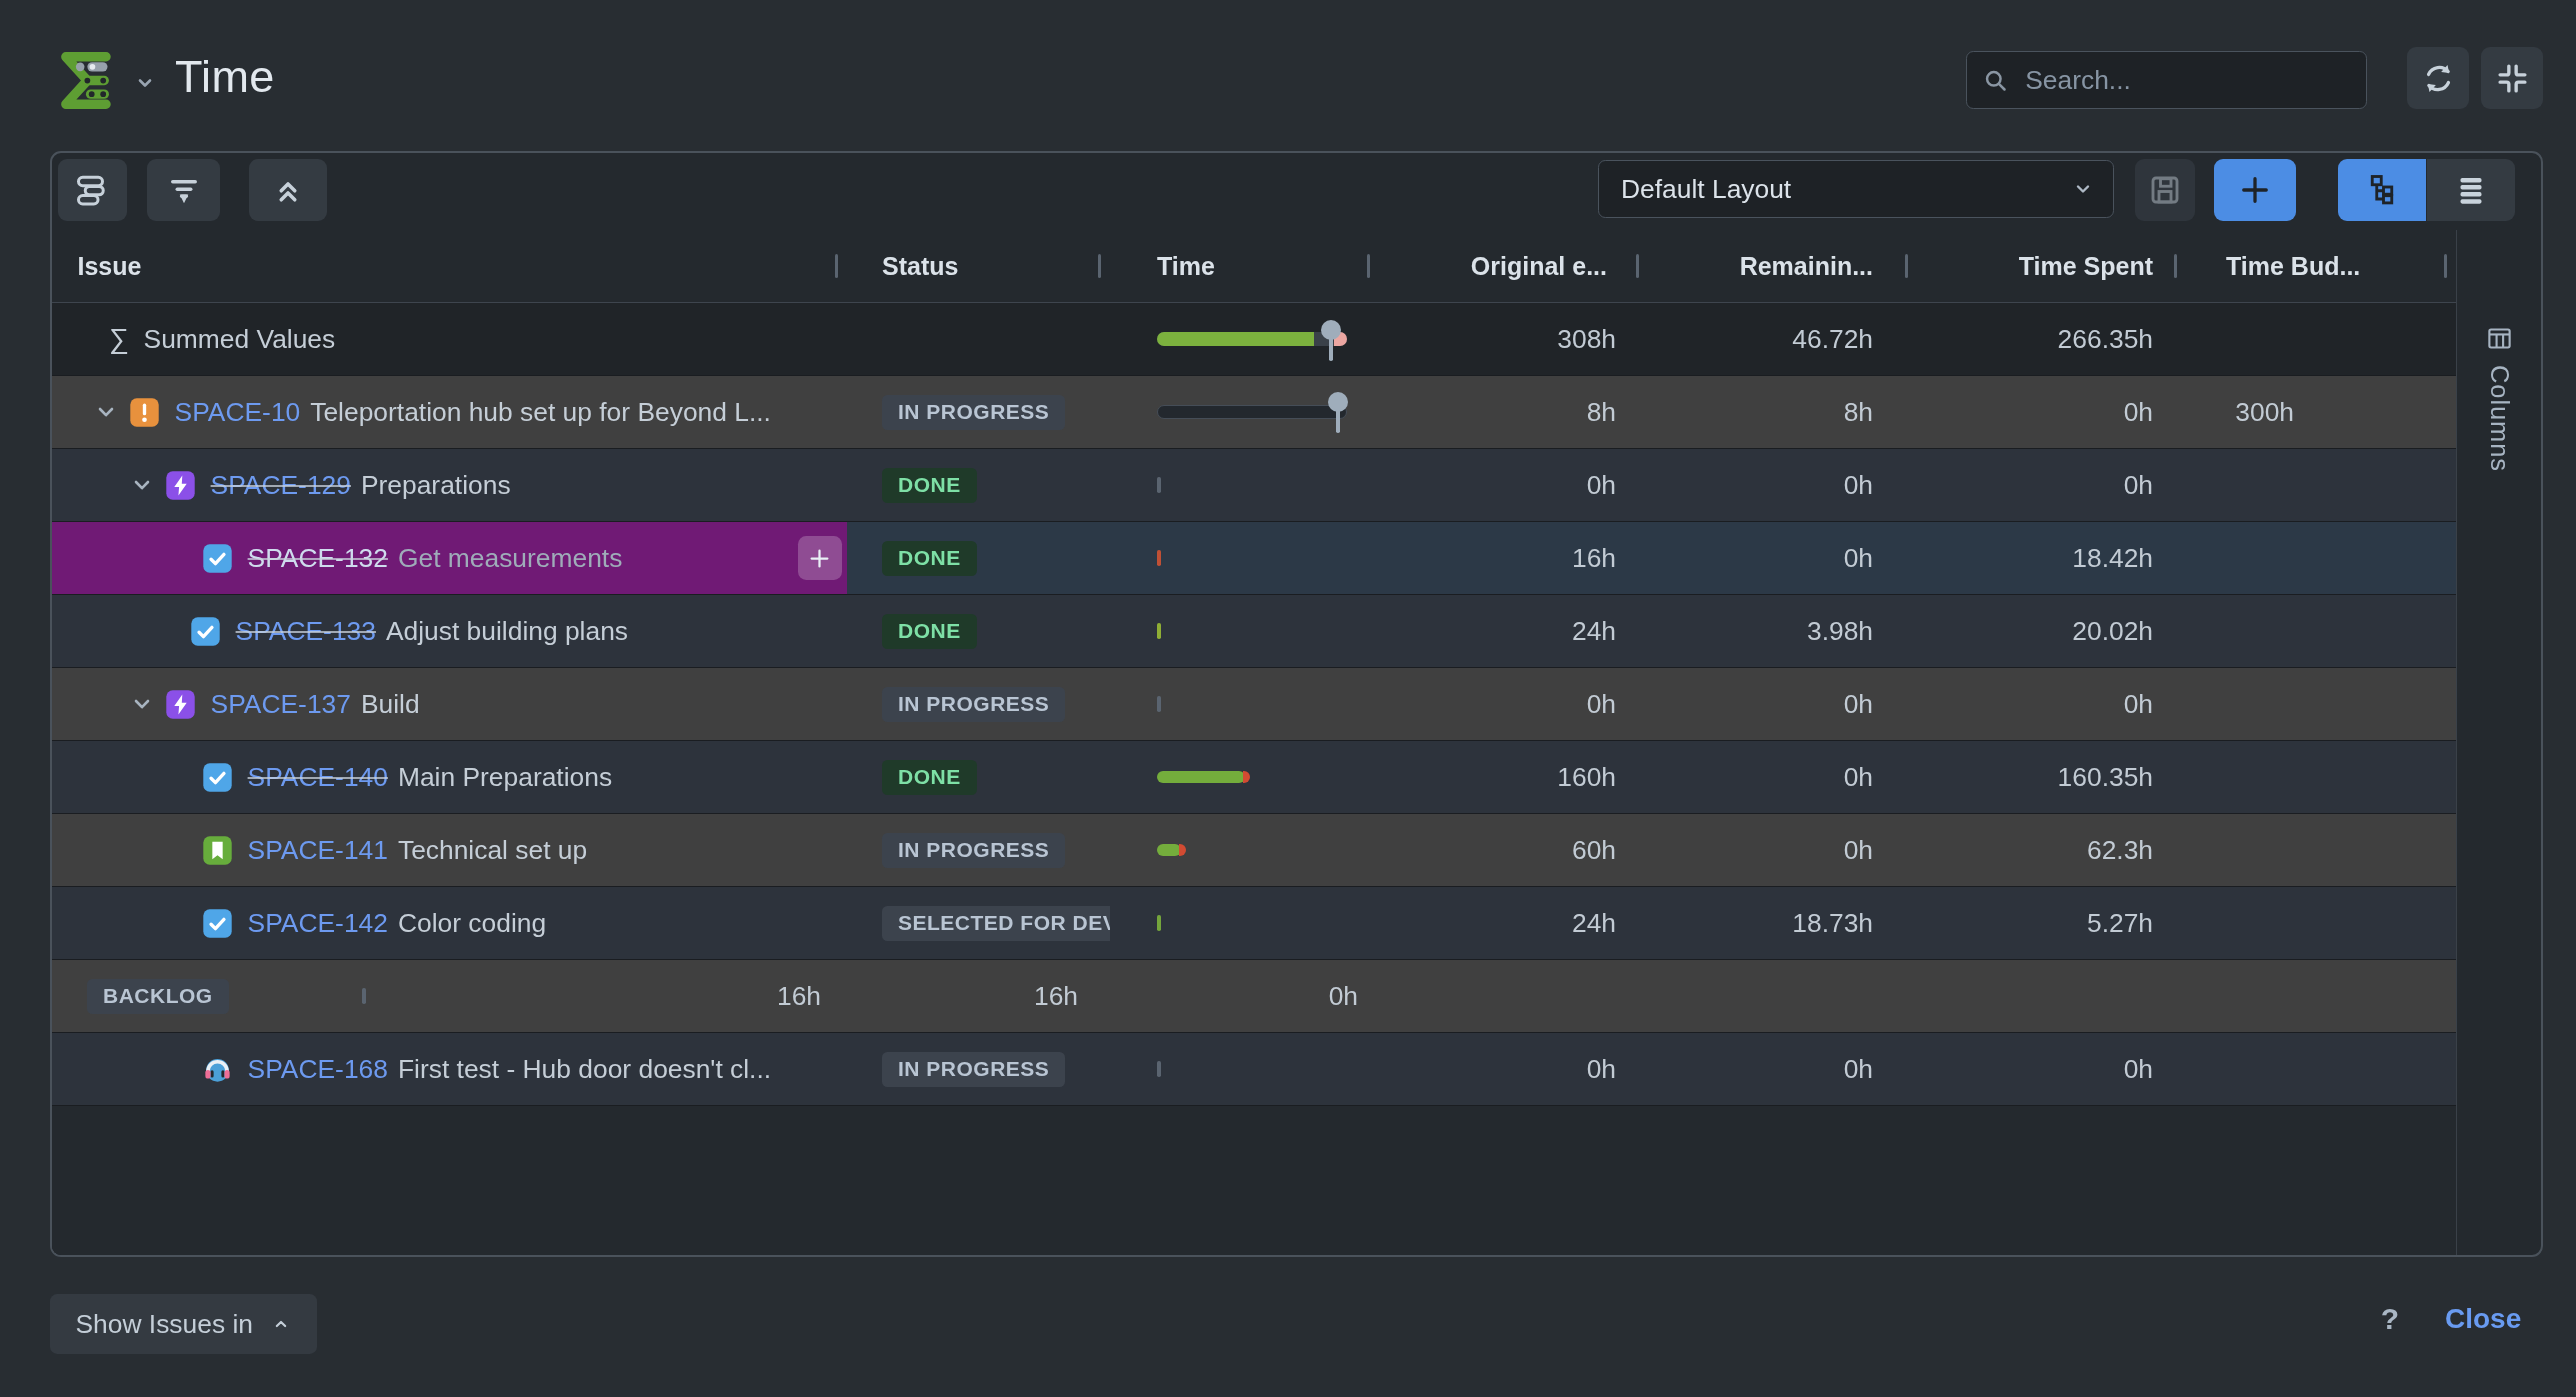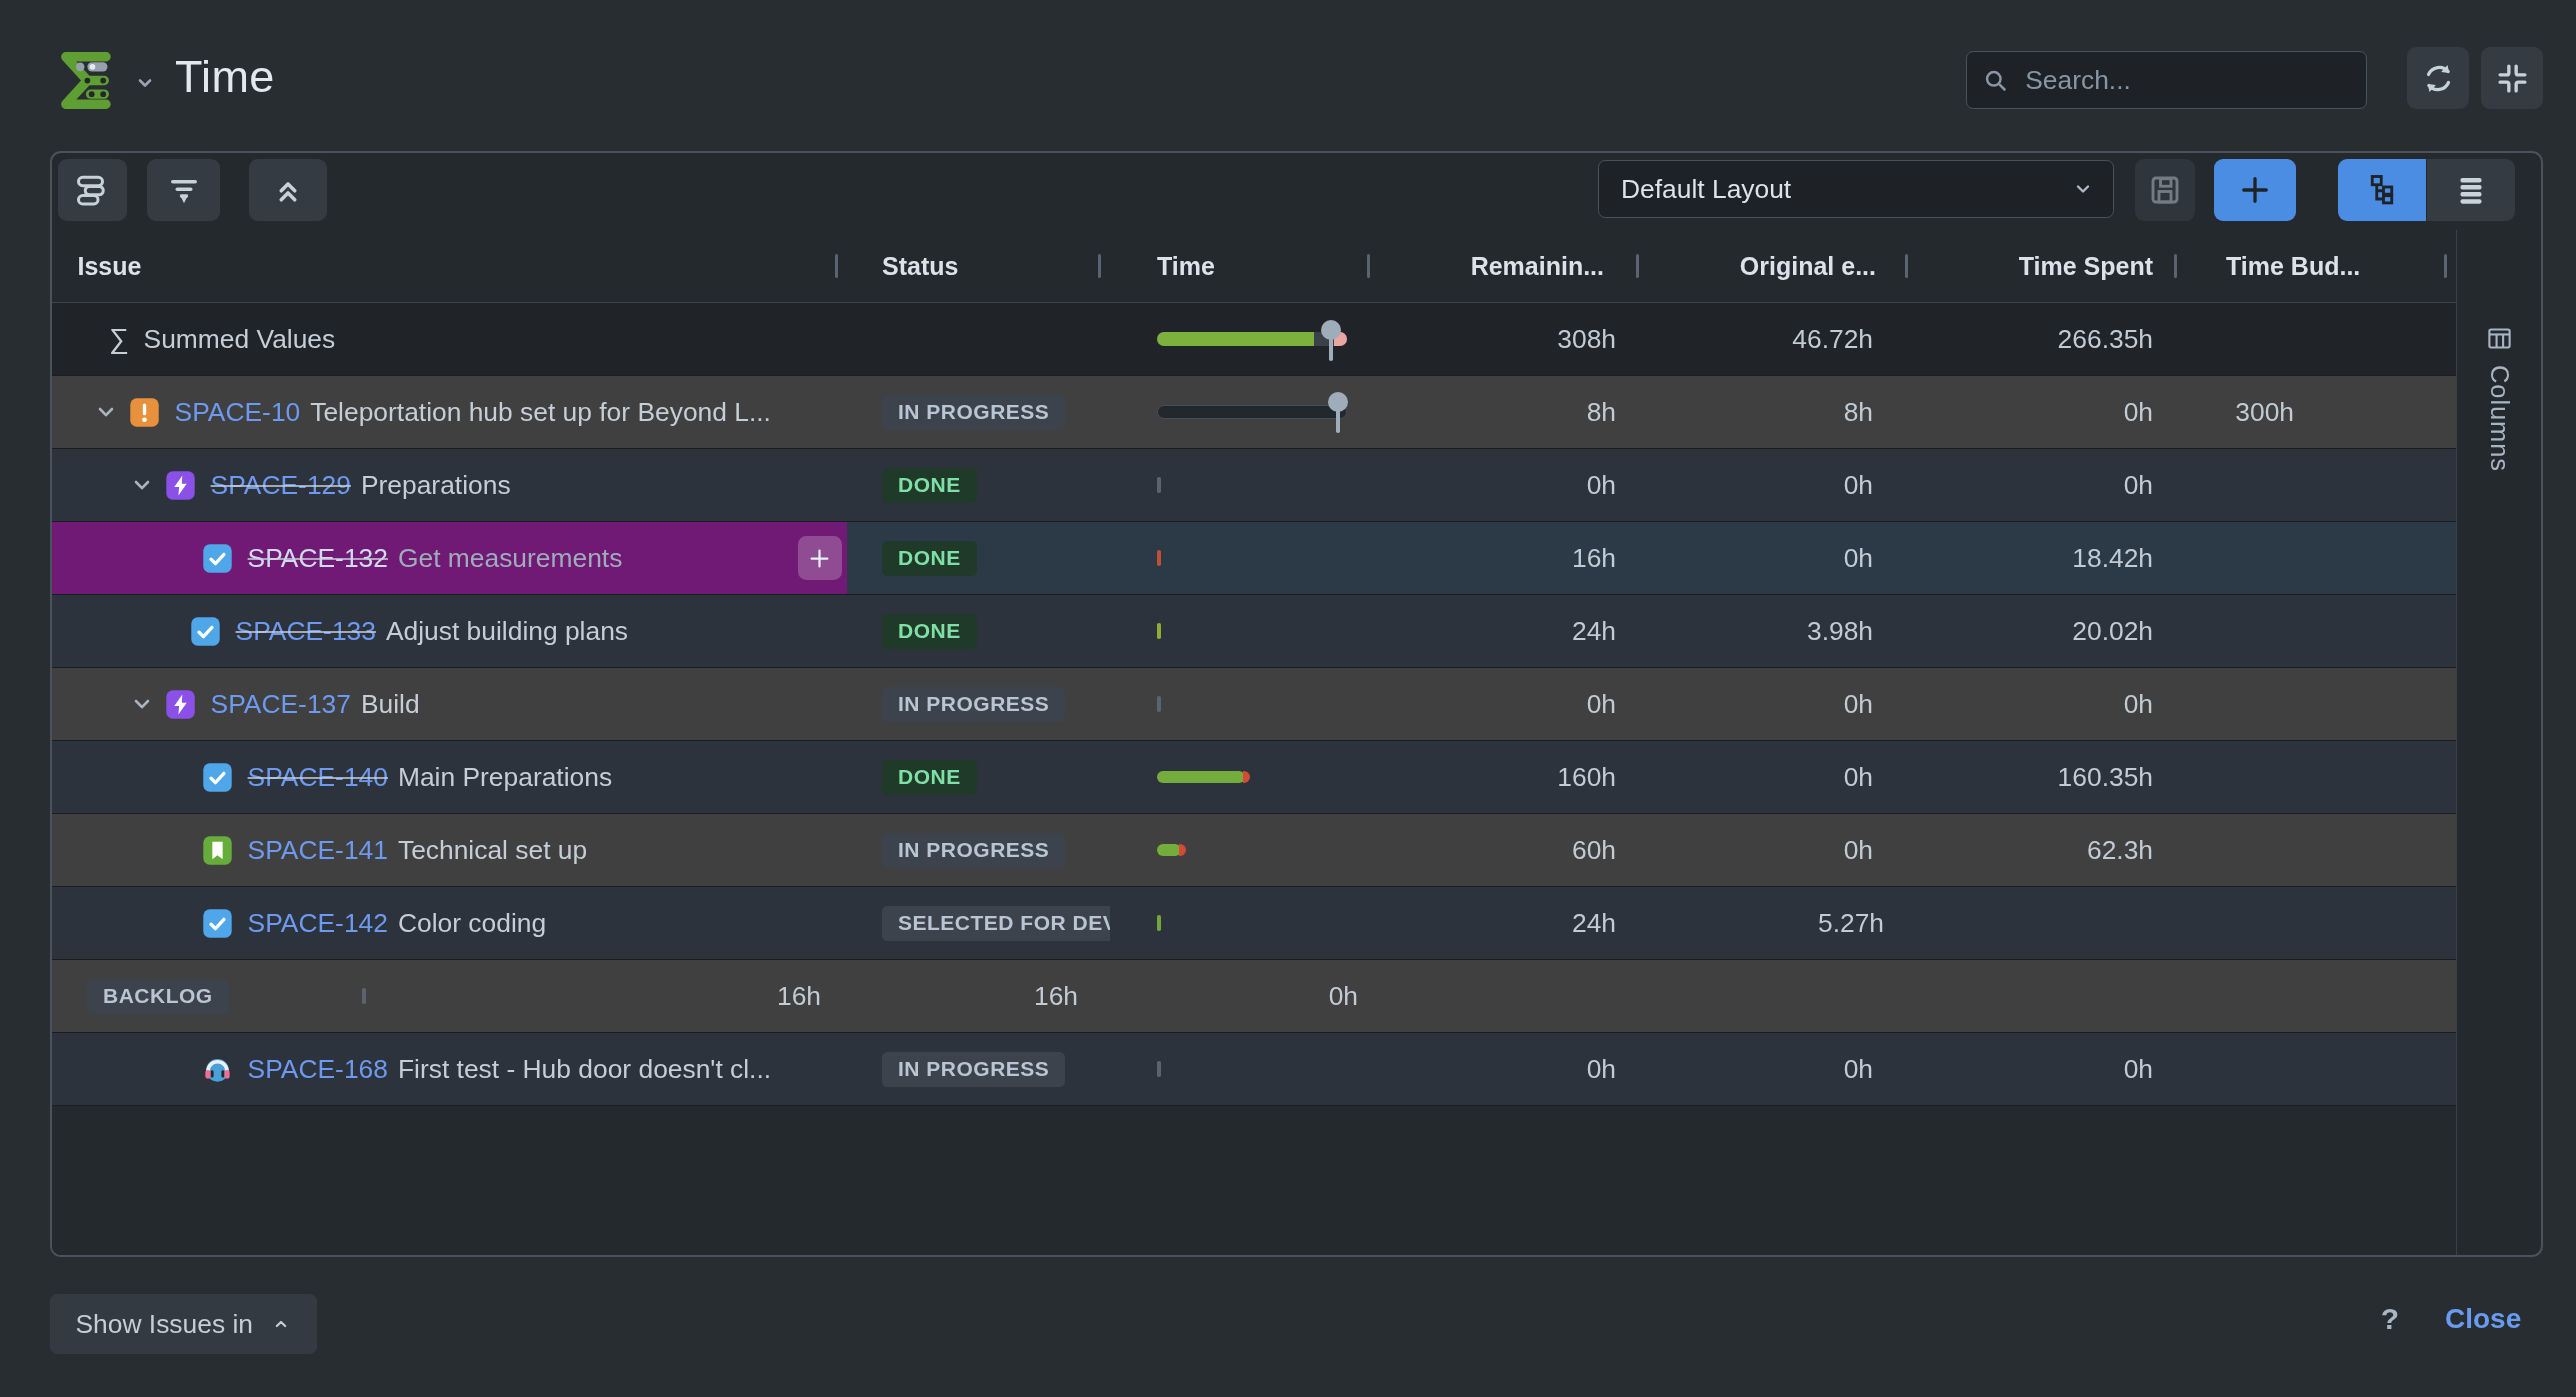--- a/index.html
+++ b/index.html
@@ -255,26 +255,26 @@
             <span class="colsep"></span>
           </div>
           <div class="hcell c-status">
             <span>Status</span>
             <span class="colsep"></span>
           </div>
           <div class="hcell c-time">
             <span>Time</span>
             <span class="colsep"></span>
           </div>
+          <div class="hcell c-orig">
+            <span>Original e...</span>
+            <span class="colsep"></span>
+          </div>
           <div class="hcell c-rem">
             <span>Remainin...</span>
-            <span class="colsep"></span>
-          </div>
-          <div class="hcell c-orig">
-            <span>Original e...</span>
             <span class="colsep"></span>
           </div>
           <div class="hcell c-spent">
             <span>Time Spent</span>
             <span class="colsep"></span>
           </div>
           <div class="hcell c-bud">
             <span>Time Bud...</span>
             <span class="colsep"></span>
           </div>
@@ -503,20 +503,21 @@
                 <span class="ikey">SPACE-142</span>
                 <span class="isum">Color coding</span>
               </div>
               <div class="cell c-status">
                 <span class="badge gray">SELECTED FOR DEV</span>
               </div>
               <div class="cell c-time">
                 <div class="tick" style="background: rgb(116, 165, 60);"></div>
               </div>
               <div class="cell num c-orig">24h</div>
+              <div class="cell num c-rem">18.73h</div>
               <div class="cell num c-spent">5.27h</div>
               <div class="cell num c-bud"></div>
             </div>
             <div class="row shade-dark">
               <div class="cell c-status">
                 <span class="badge gray">BACKLOG</span>
               </div>
               <div class="cell c-time">
                 <div class="tick" style="background: rgb(90, 100, 112);"></div>
               </div>

